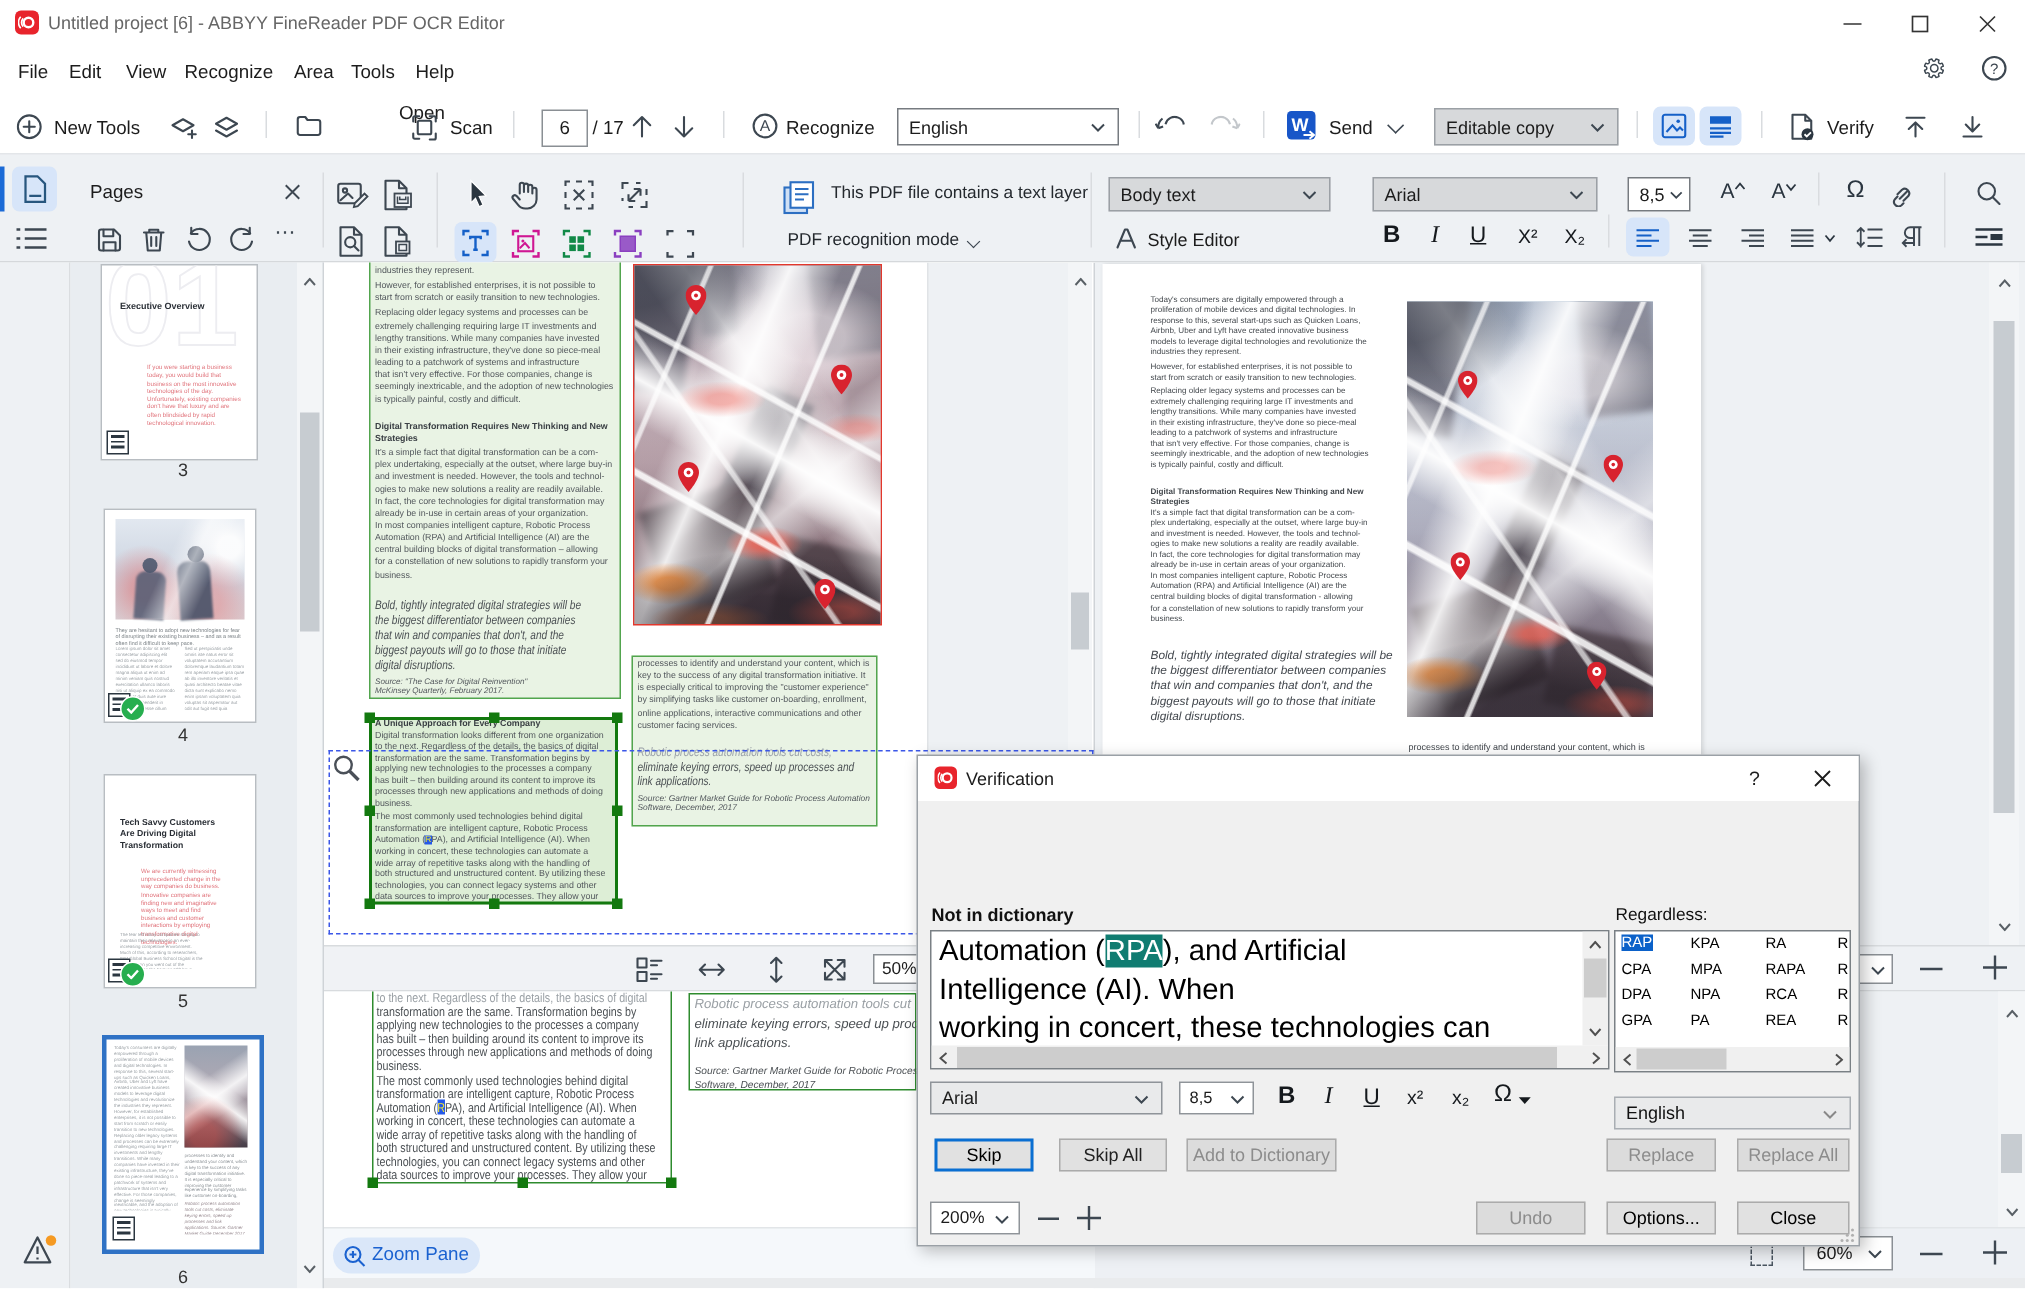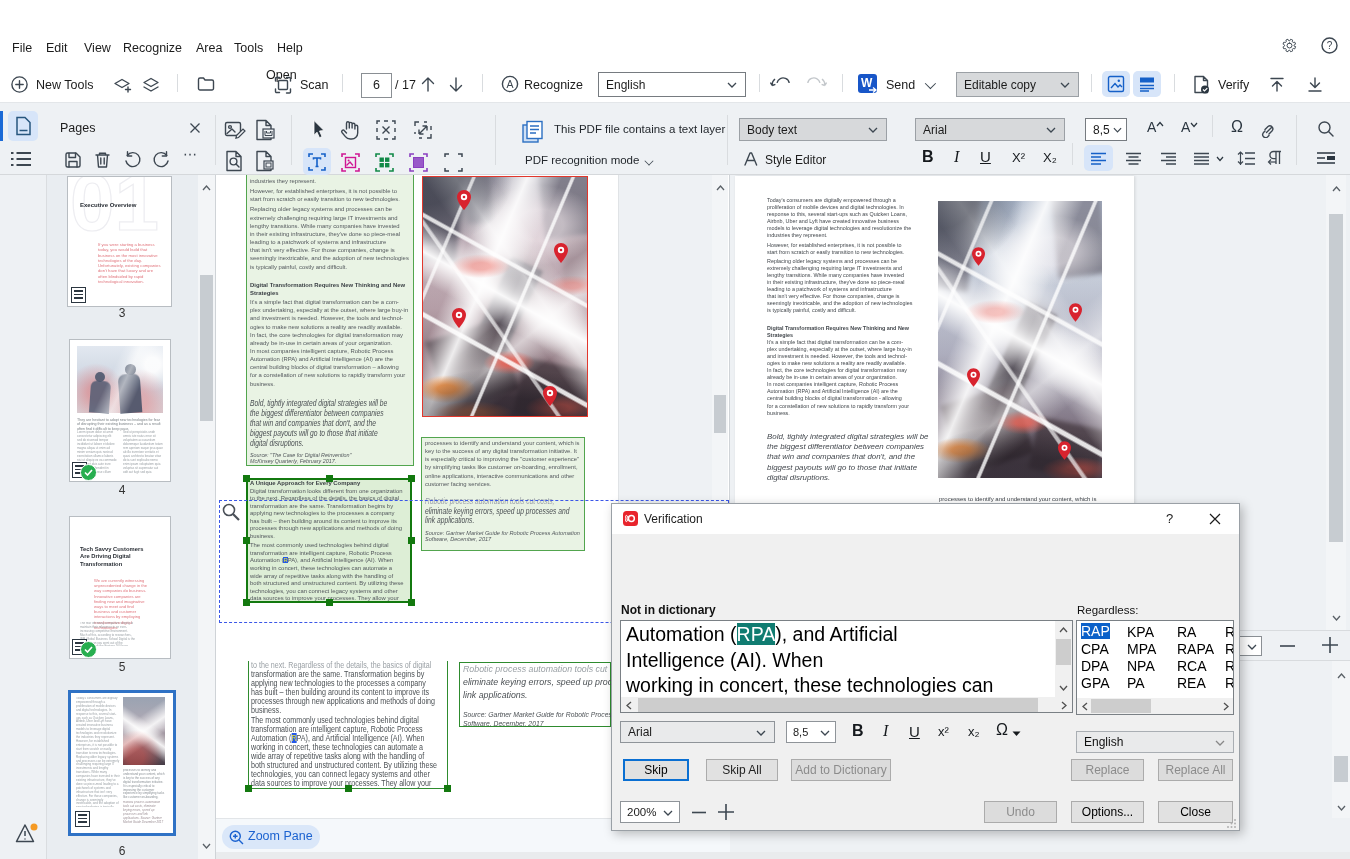--- a/index.html
+++ b/index.html
@@ -13,20 +13,39 @@
   .combo .arr{position:absolute;right:8px;top:50%;margin-top:-3px;}
   .gcombo{background:#d7d9db;border:1px solid #9ba0a5;}
   .chev{display:inline-block;width:7px;height:7px;border-right:1.4px solid #3d4751;border-bottom:1.4px solid #3d4751;transform:rotate(45deg) translateY(-2px);}
   .tbtxt{font-size:12.5px;color:#1c1c1c;}
   .bluebg{background:#d7e5f9;border-radius:5px;}
 </style>
 </head>
 <body>
 <div id="app">
 
+<div class="ab" style="left:0;top:0;width:1350px;height:30px;background:#fff;">
+  <div class="ab" style="left:10px;top:7px;width:16px;height:16px;background:#e8242c;border-radius:4px;">
+    <svg class="ab" style="left:2px;top:2px" width="12" height="12" viewBox="0 0 12 12">
+      <circle cx="7" cy="6" r="3.2" fill="none" stroke="#fff" stroke-width="1.6"></circle>
+      <path d="M3.5 3.2 A4 4 0 0 0 3.5 8.8 M1.8 2.2 A5.6 5.6 0 0 0 1.8 9.8" stroke="#fff" stroke-width="1.1" fill="none"></path>
+    </svg>
+  </div>
+  <div class="ab" style="left:32px;top:8px;font-size:12px;color:#666;">Untitled project [6] - ABBYY FineReader PDF OCR Editor</div>
+
+  <svg class="ab" style="left:1227px;top:8px" width="16" height="16" viewBox="0 0 16 16">
+        <line x1="2" y1="8" x2="14" y2="8" stroke="#333" stroke-width="1.1"></line>
+      </svg>
+  <svg class="ab" style="left:1272px;top:8px" width="16" height="16" viewBox="0 0 16 16">
+        <rect x="3" y="3" width="10" height="10" fill="none" stroke="#333" stroke-width="1.1"></rect>
+      </svg>
+  <svg class="ab" style="left:1317px;top:8px" width="16" height="16" viewBox="0 0 16 16">
+        <path d="M3 3 L13 13 M13 3 L3 13" stroke="#333" stroke-width="1.1"></path>
+      </svg>
+</div>
 
 <div class="ab" style="left:0;top:30px;width:1350px;height:30px;background:#fff;font-size:12.5px;">
   <span class="ab" style="left:12px;top:11px;">File</span>
   <span class="ab" style="left:46px;top:11px;">Edit</span>
   <span class="ab" style="left:84px;top:11px;">View</span>
   <span class="ab" style="left:123px;top:11px;">Recognize</span>
   <span class="ab" style="left:196px;top:11px;">Area</span>
   <span class="ab" style="left:234px;top:11px;">Tools</span>
   <span class="ab" style="left:277px;top:11px;">Help</span>
   <svg class="ab" style="left:1281px;top:7px" width="17" height="17" viewBox="0 0 24 24">
@@ -515,20 +534,37 @@
   <div class="ab" style="left:110px;top:424px;width:7px;height:7px;background:#13790f;"></div>
   <div class="ab" style="left:192px;top:424px;width:7px;height:7px;background:#13790f;"></div>
 
   <div class="ab" style="left:3px;top:325px;width:510px;height:123px;border:1px dashed #3b57e8;box-sizing:border-box;"></div>
 
   <svg class="ab" style="left:4px;top:326px" width="22" height="22" viewBox="0 0 22 22">
     <circle cx="9" cy="9" r="5.5" fill="rgba(255,255,255,0.6)" stroke="#4a5058" stroke-width="1.6"></circle>
     <path d="M13 13 L19 19" stroke="#4a5058" stroke-width="2.2"></path>
   </svg>
 
+  <div class="ab" style="left:0;top:455px;width:514px;height:31px;background:#f0f2f5;border-top:1px solid #d8dbde;border-bottom:1px solid #d8dbde;box-sizing:border-box;">
+    <svg class="ab" style="left:208px;top:7px" width="18" height="17" viewBox="0 0 18 17">
+      <rect x="1" y="1" width="6" height="6" class="ic"></rect>
+          <rect x="1" y="10" width="6" height="6" class="ic"></rect>
+      <path class="ic" d="M10 2.5h7 M10 5.5h4 M10 11.5h7 M10 14.5h4"></path>
+    </svg>
+    <svg class="ab" style="left:249px;top:10px" width="19" height="11" viewBox="0 0 19 11">
+          <path class="ic" stroke-width="1.5" d="M2 5.5h15 M5 2 L1.5 5.5 L5 9 M14 2 L17.5 5.5 L14 9"></path>
+        </svg>
+    <svg class="ab" style="left:296px;top:6px" width="11" height="19" viewBox="0 0 11 19">
+          <path class="ic" stroke-width="1.5" d="M5.5 2v15 M2 5 L5.5 1.5 L9 5 M2 14 L5.5 17.5 L9 14"></path>
+        </svg>
+    <svg class="ab" style="left:331px;top:6px" width="19" height="19" viewBox="0 0 19 19">
+      <path class="ic" stroke-width="1.5" d="M3 3 L16 16 M16 3 L3 16 M3 3 h4.5 M3 3 v4.5 M16 3 h-4.5 M16 3 v4.5 M3 16 h4.5 M3 16 v-4.5 M16 16 h-4.5 M16 16 v-4.5"></path>
+    </svg>
+    <div class="ab" style="left:366px;top:5px;width:42px;height:20px;border:1px solid #8a8f94;background:#fff;font-size:11.5px;box-sizing:border-box;line-height:18px;padding-left:5px;">50%</div>
+  </div>
 
   <div class="ab" style="left:0;top:486px;width:514px;height:157px;background:#fff;overflow:hidden;">
     <div class="ab" style="left:32px;top:-2px;width:200px;height:130px;border:1px solid #2e8b2e;border-top:none;box-sizing:border-box;"></div>
     <div class="ab" style="left:35px;top:0px;font-size:8.6px;line-height:9.1px;color:#4b5054;white-space:nowrap;transform:scaleX(0.83);transform-origin:left top;">
       <span style="color:#9aa0a5;">to the next. Regardless of the details, the basics of digital</span><br>
       transformation are the same. Transformation begins by<br>
       applying new technologies to the processes a company<br>
       has built – then building around its content to improve its<br>
       processes through new applications and methods of doing<br>
       business.<br>
@@ -655,20 +691,34 @@
       <svg class="ab" style="left:5px;top:12px" width="9" height="6" viewBox="0 0 9 6">
             <path d="M1 5 L4.5 1 L8 5" fill="none" stroke="#596066" stroke-width="1.3"></path>
           </svg>
       <div class="ab" style="left:2px;top:95px;width:14px;height:26px;background:#c7ccd1;"></div>
       <svg class="ab" style="left:5px;top:144px" width="9" height="6" viewBox="0 0 9 6">
             <path d="M1 1 L4.5 5 L8 1" fill="none" stroke="#596066" stroke-width="1.3"></path>
           </svg>
     </div>
   </div>
 
+  <div class="ab" style="left:0;top:643px;width:620px;height:34px;background:#edf0f4;border-top:1px solid #e2e5e8;box-sizing:border-box;">
+    <div class="ab" style="left:437px;top:10px;width:15px;height:15px;border:1.6px dashed #4a5560;box-sizing:border-box;"></div>
+    <div class="ab" style="left:472px;top:5px;width:60px;height:23px;border:1px solid #8a8f94;background:#fff;font-size:12px;box-sizing:border-box;line-height:21px;padding-left:8px;">60%
+      <svg class="ab" style="left:42px;top:8px" width="10" height="6" viewBox="0 0 10 6">
+            <path d="M1 1 L5 5 L9 1" stroke="#3d4751" stroke-width="1.3" fill="none"></path>
+          </svg>
+    </div>
+    <svg class="ab" style="left:549px;top:15px" width="17" height="4" viewBox="0 0 17 4">
+          <path d="M1 2h15" stroke="#3d4751" stroke-width="1.6"></path>
+        </svg>
+    <svg class="ab" style="left:591px;top:7px" width="18" height="18" viewBox="0 0 18 18">
+          <path d="M9 1v16 M1 9h16" stroke="#3d4751" stroke-width="1.6"></path>
+        </svg>
+  </div>
   <div class="ab" style="left:0;top:677px;width:620px;height:7px;background:#e9ebed;"></div>
 </div>
 
 <div class="ab" id="dialog" style="left:611px;top:503px;width:629px;height:328px;background:#f0f0f0;border:1px solid #9aa0a6;box-sizing:border-box;box-shadow:3px 3px 10px rgba(0,0,0,0.25);">
 
   <div class="ab" style="left:0;top:0;width:627px;height:30px;background:#fff;">
     <div class="ab" style="left:11px;top:7px;width:15px;height:15px;background:#e8242c;border-radius:3.5px;">
       <svg class="ab" style="left:2px;top:2px" width="11" height="11" viewBox="0 0 12 12">
         <circle cx="7" cy="6" r="3.2" fill="none" stroke="#fff" stroke-width="1.6"></circle>
         <path d="M3.5 3.2 A4 4 0 0 0 3.5 8.8 M1.8 2.2 A5.6 5.6 0 0 0 1.8 9.8" stroke="#fff" stroke-width="1.1" fill="none"></path>
@@ -702,21 +752,21 @@
       <svg class="ab" style="left:5px;top:4px" width="6" height="9" viewBox="0 0 6 9">
             <path d="M5 1 L1 4.5 L5 8" fill="none" stroke="#505050" stroke-width="1.3"></path>
           </svg>
       <div class="ab" style="left:17px;top:1px;width:400px;height:14px;background:#cdcdcd;"></div>
       <svg class="ab" style="left:440px;top:4px" width="6" height="9" viewBox="0 0 6 9">
             <path d="M1 1 L5 4.5 L1 8" fill="none" stroke="#505050" stroke-width="1.3"></path>
           </svg>
     </div>
   </div>
 
-  <div class="ab" style="left:464px;top:116px;width:158px;height:95px;background:#fff;border:1px solid #7a8085;box-sizing:border-box;overflow:hidden;font-size:14px;color:#000;">
+  <div class="ab" style="left:464px;top:116px;width:158px;height:95px;background:#fff;border:1px solid #7a8085;box-sizing:border-box;overflow:hidden;font-size:10px;color:#000;">
     <div class="ab" style="left:4px;top:2px;"><span style="background:#0b61c9;color:#fff;">RAP</span></div>
     <div class="ab" style="left:50px;top:3px;">KPA</div>
         <div class="ab" style="left:100px;top:3px;">RA</div>
         <div class="ab" style="left:148px;top:3px;">R</div>
     <div class="ab" style="left:4px;top:20px;">CPA</div>
         <div class="ab" style="left:50px;top:20px;">MPA</div>
         <div class="ab" style="left:100px;top:20px;">RAPA</div>
         <div class="ab" style="left:148px;top:20px;">R</div>
     <div class="ab" style="left:4px;top:37px;">DPA</div>
         <div class="ab" style="left:50px;top:37px;">NPA</div>

